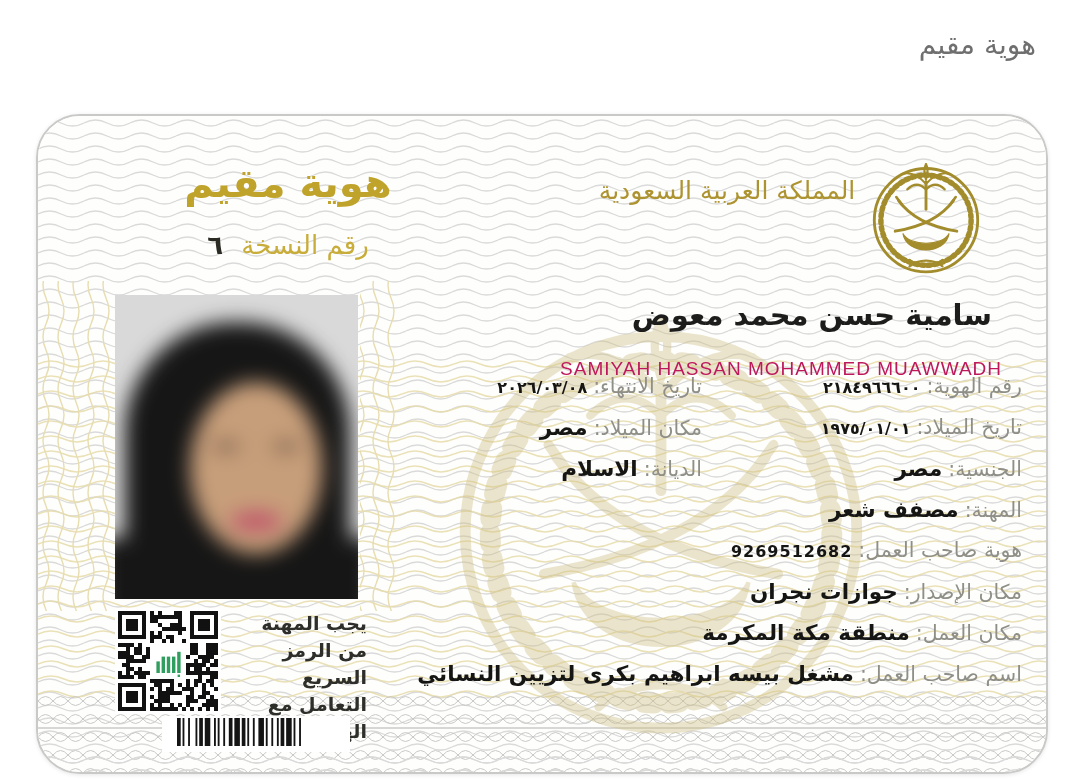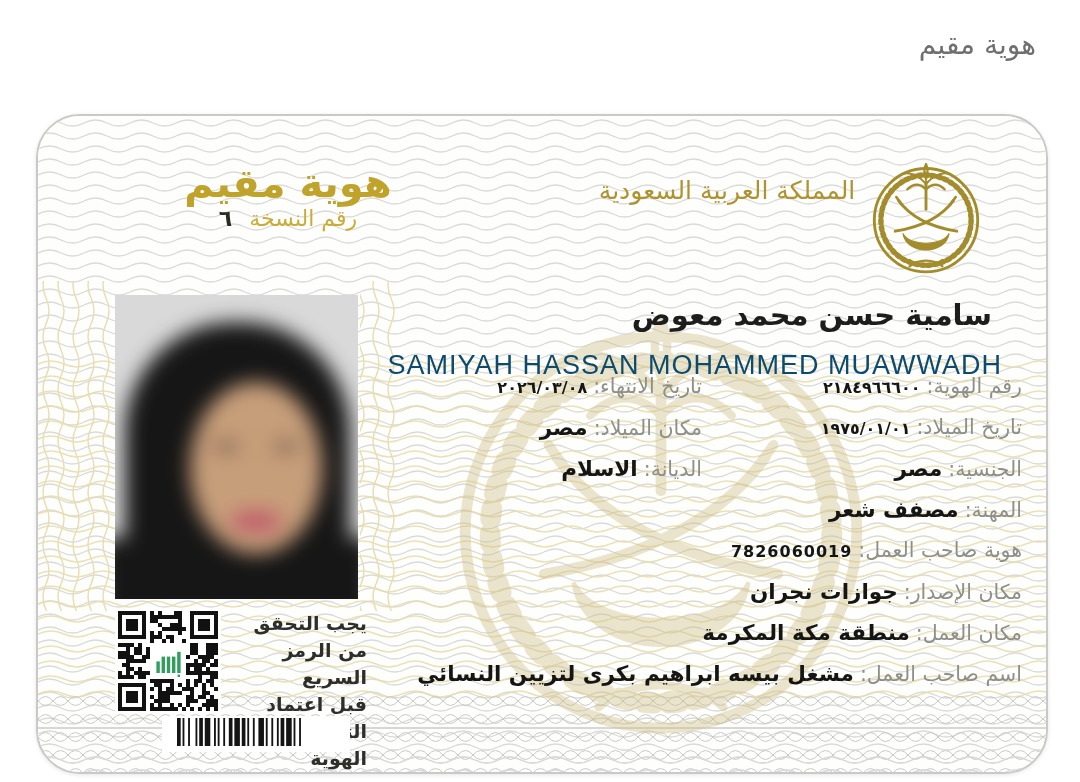--- a/index.html
+++ b/index.html
@@ -18,21 +18,21 @@
     overflow:hidden;direction:rtl;box-shadow:0 1px 4px rgba(0,0,0,.10);
   }
   .bg,.watermark{position:absolute;pointer-events:none;}
   .bg{inset:0;}
   .watermark{left:408px;top:158px;width:430px;height:500px;opacity:.40;color:#cfbf85;}
   .content{position:absolute;inset:0;z-index:1;}
 
   
   .title-block{position:absolute;left:85px;top:44px;width:330px;text-align:center;}
   .card-title{font-size:40px;font-weight:bold;color:#c0a32a;}
-  .copy-row{font-size:22px;color:#c9ad3a;}
+  .copy-row{margin-top:24px;font-size:26px;color:#c9ad3a;}
   .copy-number{color:#2b2b24;font-weight:bold;margin-right:10px;}
 
   
   .emblem{position:absolute;right:64px;top:36px;width:112px;height:132px;color:#a38c2c;}
   .kingdom{
     position:absolute;right:186px;top:60px;width:266px;text-align:center;
     font-size:25px;font-weight:normal;color:#b0953355;color:#ae9331;line-height:1.2;
   }
   .ministry{
     position:absolute;right:186px;top:112px;width:266px;text-align:center;
@@ -48,21 +48,21 @@
   .hijab{position:absolute;left:25px;top:42px;width:225px;height:310px;background:#161616;border-radius:110px 110px 26px 26px;}
   .shoulders{position:absolute;left:0;top:258px;width:100%;height:90px;background:#161616;}
   .face{position:absolute;left:90px;top:102px;width:132px;height:172px;background:#c79e7a;border-radius:50%;}
   .brow{position:absolute;width:28px;height:9px;background:#5f4a3d;border-radius:50%;opacity:.85;}
   .brow.l{left:112px;top:162px;}  .brow.r{left:172px;top:162px;}
   .lips{position:absolute;left:130px;top:232px;width:52px;height:19px;background:#c0536a;border-radius:50%;}
 
   
   .name-ar{position:absolute;right:54px;top:182px;font-size:29px;font-weight:bold;color:#1d1d1b;}
   .name-en{
-    position:absolute;right:44px;top:234px;font-size:27px;color:#0c4a6e;direction:ltr;
+    position:absolute;right:44px;top:242px;font-size:19px;color:#be185d;direction:ltr;
     font-family:"Liberation Sans",sans-serif;letter-spacing:1px;
   }
 
   
   .fields{position:absolute;right:24px;top:258px;width:640px;}
   .frow{margin-bottom:11px;height:30px;display:block;}
   .frow.two{display:grid;grid-template-columns:1fr 1fr;}
   .fcell{display:flex;align-items:baseline;}
   .lbl{color:#8f8f88;font-size:20.5px;margin-left:6px;white-space:nowrap;}
   .val{color:#151514;font-size:21.5px;font-weight:bold;white-space:nowrap;}
@@ -192,21 +192,21 @@
       </div>
       <div class="frow">
         <div class="fcell">
           <span class="lbl">المهنة:</span>
           <span class="val">مصفف شعر</span>
         </div>
       </div>
       <div class="frow">
         <div class="fcell">
           <span class="lbl">هوية صاحب العمل:</span>
-          <span class="val num">7826060019</span>
+          <span class="val num">9269512682</span>
         </div>
       </div>
       <div class="frow">
         <div class="fcell">
           <span class="lbl">مكان الإصدار:</span>
           <span class="val">جوازات نجران</span>
         </div>
       </div>
       <div class="frow">
         <div class="fcell">
@@ -217,23 +217,22 @@
       <div class="frow">
         <div class="fcell">
           <span class="lbl">اسم صاحب العمل:</span>
           <span class="val">مشغل بيسه ابراهيم بكرى لتزيين النسائي</span>
         </div>
       </div>
     </div>
 
     <div class="qr-row">
       <div class="qr-note">
-        <div>يجب التحقق</div>
+        <div>يجب المهنة</div>
         <div>من الرمز السريع</div>
-        <div>قبل اعتماد</div>
         <div>التعامل مع الهوية</div>
       </div>
       <div class="qr-box">
         <svg id="qr" width="100" height="100" viewBox="0 0 25 25">
           <rect width="25" height="25" fill="#ffffff"></rect>
           <g id="qr-mods" fill="#111111">
               <rect x="8" y="0" width="1" height="1"></rect>
               <rect x="10" y="0" width="1" height="1"></rect>
               <rect x="14" y="0" width="1" height="1"></rect>
               <rect x="15" y="0" width="1" height="1"></rect>

